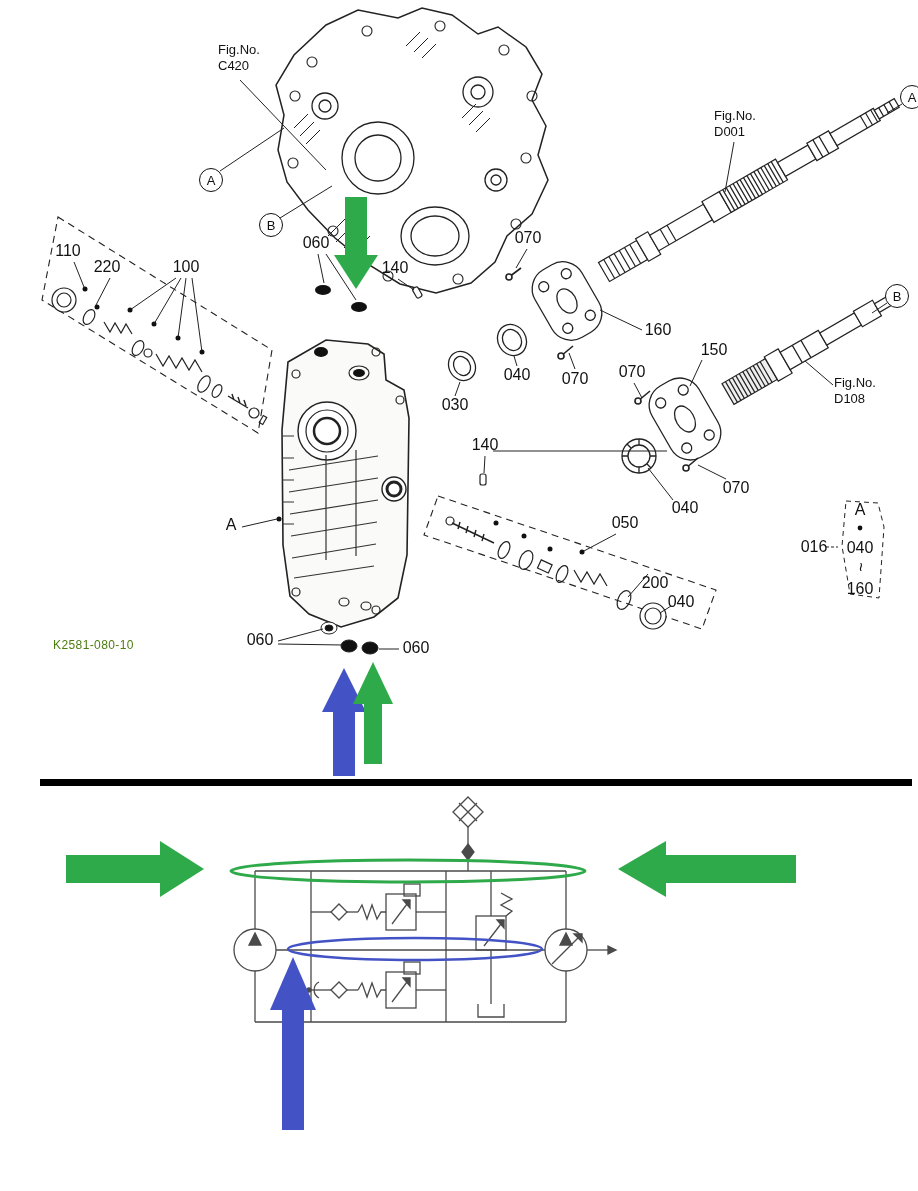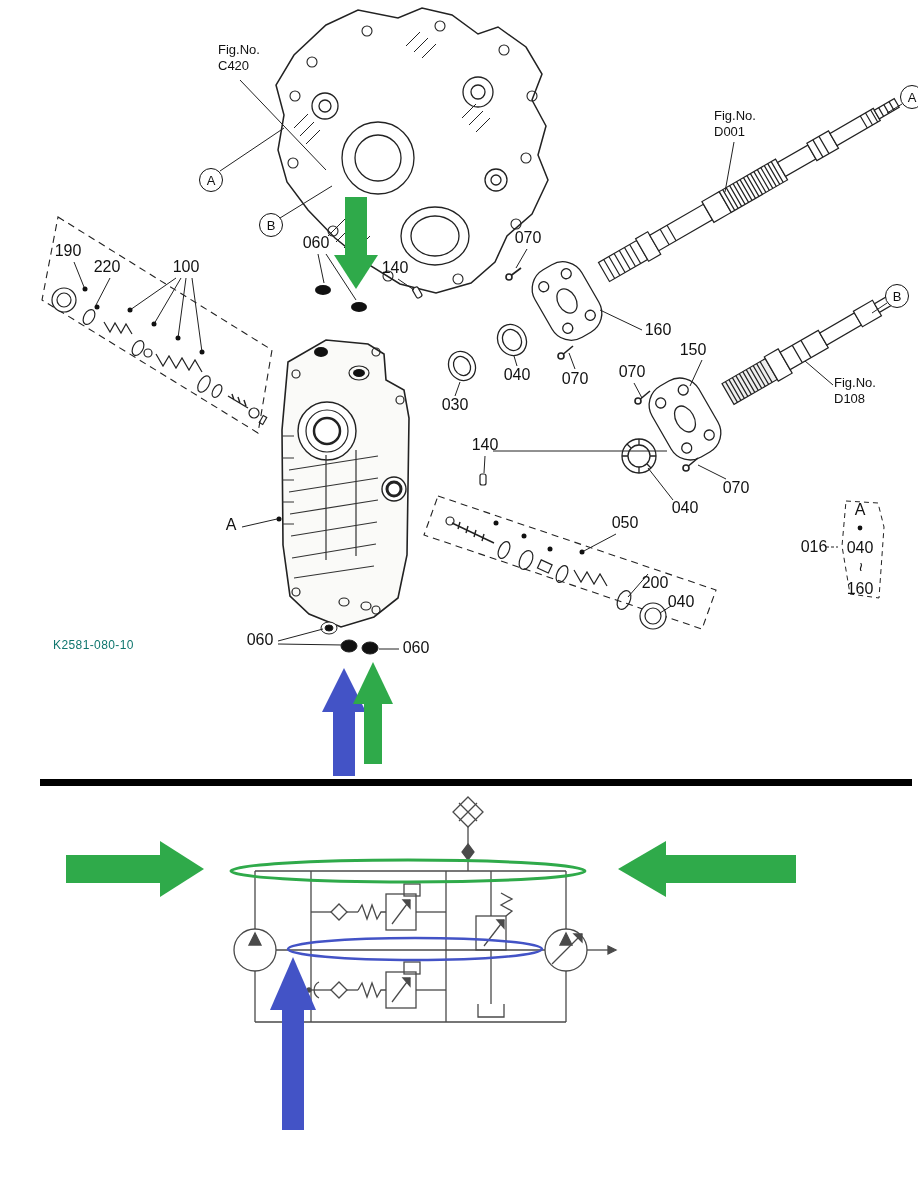--- a/index.html
+++ b/index.html
@@ -6,21 +6,21 @@
   html,body{margin:0;padding:0;background:#fff;}
   .stage{position:relative;width:918px;height:1191px;background:#fff;overflow:hidden;
          font-family:"Liberation Sans",sans-serif;color:var(--ink);margin-left:26px;}
   .stage svg{position:absolute;left:0;top:0;}
   .lbl{position:absolute;transform:translate(-50%,-50%);font-size:16px;line-height:1;
        white-space:nowrap;color:#111;}
   .fig{position:absolute;font-size:13px;line-height:1.2;color:#111;}
   .circ{position:absolute;width:22px;height:22px;border:1.6px solid #111;border-radius:50%;
         background:#fff;display:flex;align-items:center;justify-content:center;
         font-size:13px;transform:translate(-50%,-50%);}
-  .code{position:absolute;font-size:12px;letter-spacing:.4px;color:#0f766e;}
+  .code{position:absolute;font-size:12px;letter-spacing:.4px;color:#4d7c0f;}
   .tilde{transform:translate(-50%,-50%) rotate(90deg);}
 </style>
 </head>
 <body>
 
 <div class="stage">
 
 <svg width="918" height="1191" viewBox="0 0 918 1191">
 
   <g fill="none" stroke="#222" stroke-width="1.3">
@@ -338,28 +338,28 @@
   <div class="fig" style="left:808px;top:375px">
     <div>Fig.No.</div>
     <div>D108</div>
   </div>
 
   <div class="circ" style="left:185px;top:180px">A</div>
   <div class="circ" style="left:245px;top:225px">B</div>
   <div class="circ" style="left:886px;top:97px">A</div>
   <div class="circ" style="left:871px;top:296px">B</div>
 
-  <span class="lbl" style="left:42px;top:251px">190</span>
+  <span class="lbl" style="left:42px;top:251px">110</span>
   <span class="lbl" style="left:81px;top:267px">220</span>
   <span class="lbl" style="left:160px;top:267px">100</span>
   <span class="lbl" style="left:290px;top:243px">060</span>
   <span class="lbl" style="left:369px;top:268px">140</span>
   <span class="lbl" style="left:502px;top:238px">070</span>
   <span class="lbl" style="left:632px;top:330px">160</span>
-  <span class="lbl" style="left:667px;top:350px">150</span>
+  <span class="lbl" style="left:688px;top:350px">150</span>
   <span class="lbl" style="left:491px;top:375px">040</span>
   <span class="lbl" style="left:549px;top:379px">070</span>
   <span class="lbl" style="left:606px;top:372px">070</span>
   <span class="lbl" style="left:429px;top:405px">030</span>
   <span class="lbl" style="left:459px;top:445px">140</span>
   <span class="lbl" style="left:710px;top:488px">070</span>
   <span class="lbl" style="left:659px;top:508px">040</span>
   <span class="lbl" style="left:599px;top:523px">050</span>
   <span class="lbl" style="left:629px;top:583px">200</span>
   <span class="lbl" style="left:655px;top:602px">040</span>

